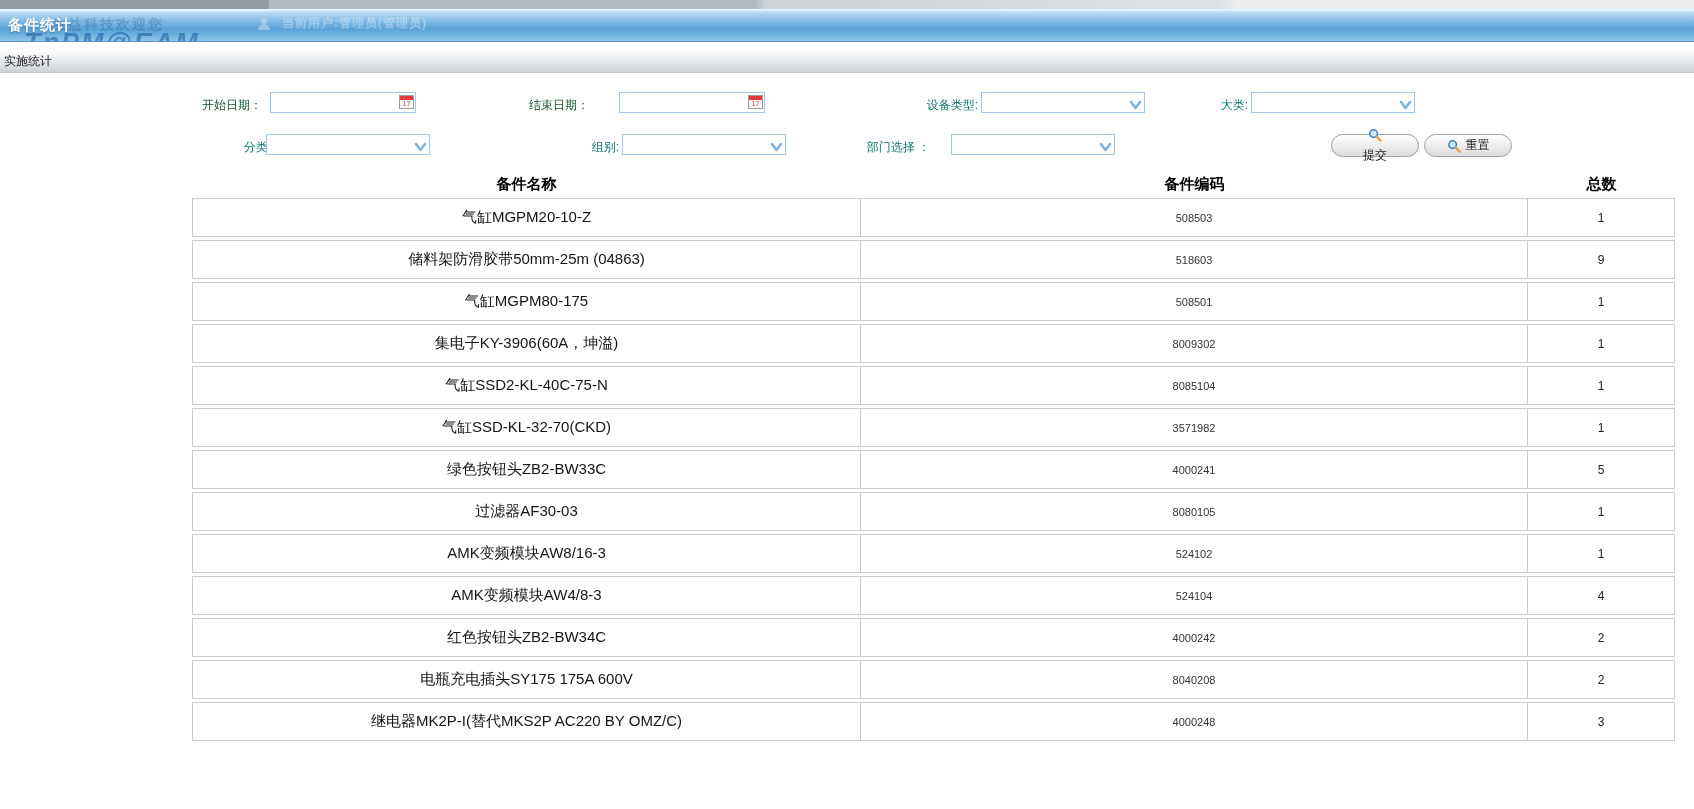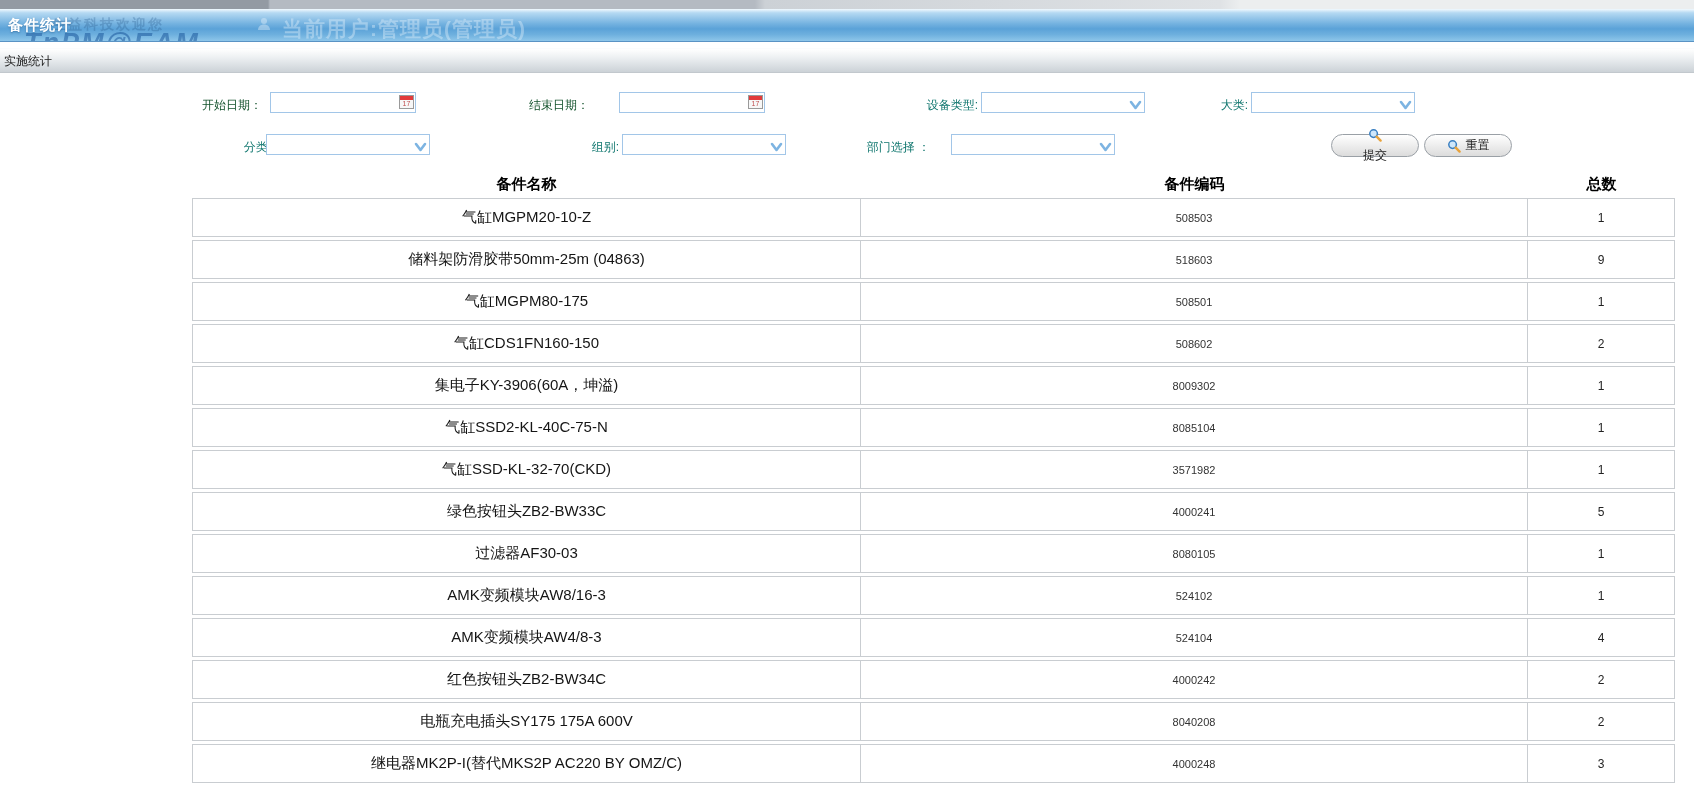--- a/index.html
+++ b/index.html
@@ -10,21 +10,21 @@
   
   .topstrip { position:absolute; left:0; top:0; width:1694px; height:9px;
     background:linear-gradient(90deg,#939aa3 0,#939aa3 268px,#b4bac2 270px,#b4bac2 755px,#ccd1d6 765px,#dfe2e5 1220px,#eceeef 1240px,#eceeef 100%); }
   .bluebar { position:absolute; left:0; top:9px; width:1694px; height:33px; overflow:hidden;
     background:linear-gradient(180deg,#f2f9fe 0,#b5d9f2 12%,#74b2e0 46%,#5ba2d8 62%,#6eb0de 80%,#8ec6ea 100%);
     border-bottom:1px solid #5a93c4; }
   .apptitle { position:absolute; left:8px; top:7px; color:#ffffff; font-size:15px; font-weight:bold;
     text-shadow:0 1px 2px rgba(20,70,120,.45); letter-spacing:1px; }
   .wm-welcome { position:absolute; left:52px; top:7px; font-size:14px; font-weight:bold;
     color:rgba(40,90,140,.30); letter-spacing:2px; }
-  .wm-user { position:absolute; left:282px; top:6px; font-size:21px; font-weight:bold;
+  .wm-user { position:absolute; left:282px; top:6px; font-size:12px; font-weight:bold;
     color:rgba(235,245,252,.38); letter-spacing:1px; }
   .wm-user-icon { position:absolute; left:256px; top:7px; opacity:.4; }
   .wm-logo { position:absolute; left:24px; top:19px; font-size:27px; font-weight:bold; font-style:italic;
     color:rgba(20,80,150,.50); letter-spacing:2px; }
 
   .tabbar { position:absolute; left:0; top:48px; width:1694px; height:25px;
     background:linear-gradient(180deg,#ffffff 0,#eef1f3 35%,#d9dee2 75%,#ccd2d7 100%);
     border-top:1px solid #fbfcfd; border-bottom:1px solid #c2c8cd;padding-left:7px; }
   .tabbar .tab { position:absolute; left:4px; top:4px; font-size:12px; color:#1a1a1a; cursor:default; }
 
@@ -178,25 +178,20 @@
       <td class="c-code">518603</td>
       <td class="c-total">9</td>
     </tr>
 
     <tr>
       <td class="c-name">气缸MGPM80-175</td>
       <td class="c-code">508501</td>
       <td class="c-total">1</td>
     </tr>
 
-    <tr>
-      <td class="c-name">气缸CDS1FN160-150</td>
-      <td class="c-code">508602</td>
-      <td class="c-total">2</td>
-    </tr>
 
     <tr>
       <td class="c-name">集电子KY-3906(60A，坤溢)</td>
       <td class="c-code">8009302</td>
       <td class="c-total">1</td>
     </tr>
 
 
     <tr>
       <td class="c-name">气缸SSD2-KL-40C-75-N</td>

